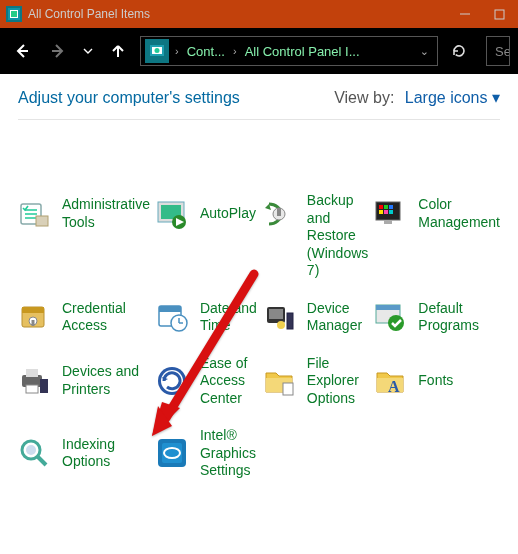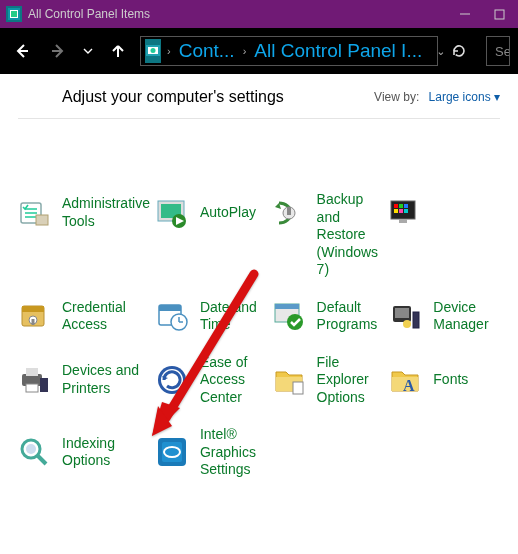--- a/index.html
+++ b/index.html
@@ -1,35 +1,35 @@
 <!DOCTYPE html>
 <html><head>
 <meta charset="utf-8">
 <style>
   * { margin: 0; padding: 0; box-sizing: border-box; }
   body { font-family: "Segoe UI", sans-serif; font-size: 13px; background: #fff; width: 518px; height: 554px; overflow: hidden; color: #000; }
-  .titlebar { height: 28px; background: #701a75; color: #ccc; display: flex; align-items: center; padding: 0 6px; font-size: 12px; }
+  .titlebar { height: 28px; background: #c2410c; color: #ccc; display: flex; align-items: center; padding: 0 6px; font-size: 12px; }
   .titlebar .app-icon { width: 16px; height: 16px; background: #0d7682; margin-right: 6px; display:flex; align-items:center; justify-content:center;}
   .titlebar .win-controls { margin-left: auto; display: flex; gap: 20px; padding-right:6px;}
   .titlebar .win-controls span { width:14px; height:14px; display:flex; align-items:center; justify-content:center; color:#ccc;}
   .navbar { height: 46px; background: #000; display: flex; align-items: center; padding: 0 8px; gap: 8px; color:#fff;}
   .nav-btn { width:28px; height:28px; display:flex; align-items:center; justify-content:center; color:#fff;}
   .nav-btn.disabled { opacity:.45; }
   .addr { display:flex; align-items:center; background:#000; border:1px solid #555; height:30px; flex:0 0 auto; }
   .addr-icon{width:24px;height:24px;background:#0d7682;margin:0 4px;display:flex;align-items:center;justify-content:center;}
-  .crumb{color:#0ea5e9;padding:0 6px;font-size:19px;white-space:nowrap;}
+  .crumb{color:#86efac;padding:0 6px;font-size:13px;white-space:nowrap;}
   .chev{color:#aaa;padding:0 2px;font-size:11px;}
   .addr{width:298px;}
   .dropdown-arrow{color:#aaa;margin-left:auto;padding:0 8px;font-size:11px;}
   .search{border:1px solid #555;height:30px;margin-left:6px;flex:1;display:flex;align-items:center;padding:0 8px;color:#888;font-size:13px;overflow:hidden;white-space:nowrap;}
   .refresh-btn{width:26px;color:#ccc;display:flex;align-items:center;justify-content:center;font-size:14px;}
   .content { padding: 14px 18px 0 18px; }
   .header-row{display:flex;align-items:center;margin-bottom:12px;}
-  .adjust{color:#000000;font-size:16px;margin-left:44px;}
-  .viewby{margin-left:auto;color:#555;font-size:12px;}
+  .adjust{color:#0369a1;font-size:16px;}
+  .viewby{margin-left:auto;color:#555;font-size:16px;}
   .viewby-link{color:#0f5ea8;margin-left:6px;}
   .sep{height:1px;background:#e4e4e4;margin:4px 0 28px 0;}
   .grid{display:grid;grid-template-columns:1fr 1fr 1fr 1fr;row-gap:20px;column-gap:6px;}
   .item{display:flex;align-items:center;gap:12px;cursor:pointer;}
   .icon{width:32px;height:32px;flex:0 0 32px;display:flex;align-items:center;justify-content:center;}
   .label{color:#0a7a2a;font-size:14px;line-height:1.25;}
   .label.two{max-width:160px;margin-top:44px;}
   svg{display:block;}
   
   .arrow{position:absolute;left:136px;top:268px;pointer-events:none;z-index:50;}
@@ -165,20 +165,21 @@
               <rect x="2" y="4" width="24" height="18" fill="#222" stroke="#666"></rect>
               <rect x="5" y="7" width="4" height="4" fill="red"></rect>
               <rect x="10" y="7" width="4" height="4" fill="#2c2"></rect>
               <rect x="15" y="7" width="4" height="4" fill="#27f"></rect>
               <rect x="5" y="12" width="4" height="4" fill="#fd0"></rect>
               <rect x="10" y="12" width="4" height="4" fill="#f4a"></rect>
               <rect x="15" y="12" width="4" height="4" fill="#0cc"></rect>
               <rect x="10" y="22" width="8" height="4" fill="#aaa"></rect>
             </svg>
       </div>
+      <div class="label">Color Management</div>
     </div>
     <div class="item">
       <div class="icon">
         <svg width="32" height="32" viewBox="0 0 32 32">
               <rect x="4" y="6" width="22" height="20" rx="2" fill="#e6c060" stroke="#b89030"></rect>
               <rect x="4" y="6" width="22" height="6" fill="#c89820"></rect>
               <circle cx="15" cy="20" r="4" fill="#fff" stroke="#888"></circle>
               <rect x="13.5" y="19" width="3" height="6" fill="#888"></rect>
             </svg>
       </div>
@@ -193,39 +194,39 @@
               <circle cx="23" cy="22" r="8" fill="#fff" stroke="#4a90c0" stroke-width="1.5"></circle>
               <line x1="23" y1="22" x2="23" y2="17" stroke="#4a90c0" stroke-width="1.5"></line>
               <line x1="23" y1="22" x2="27" y2="22" stroke="#4a90c0" stroke-width="1.5"></line>
             </svg>
       </div>
       <div class="label">Date and Time</div>
     </div>
     <div class="item">
       <div class="icon">
         <svg width="32" height="32" viewBox="0 0 32 32">
+              <rect x="4" y="6" width="18" height="16" rx="2" fill="#333"></rect>
+              <rect x="6" y="8" width="14" height="10" fill="#888"></rect>
+              <rect x="24" y="12" width="6" height="16" fill="#335" stroke="#224"></rect>
+              <circle cx="18" cy="24" r="4" fill="#f0d050"></circle>
+            </svg>
+      </div>
+      <div class="label">Device Manager</div>
+    </div>
+
+    <div class="item">
+      <div class="icon">
+        <svg width="32" height="32" viewBox="0 0 32 32">
               <rect x="2" y="4" width="24" height="18" fill="#e8e8e8" stroke="#5a9"></rect>
               <rect x="2" y="4" width="24" height="5" fill="#5a9ac8"></rect>
               <circle cx="22" cy="22" r="8" fill="#2a9a2a"></circle>
               <path d="M18 22l3 3 6-6" stroke="#fff" stroke-width="2.5" fill="none"></path>
             </svg>
       </div>
       <div class="label">Default Programs</div>
-    </div>
-
-    <div class="item">
-      <div class="icon">
-        <svg width="32" height="32" viewBox="0 0 32 32">
-              <rect x="4" y="6" width="18" height="16" rx="2" fill="#333"></rect>
-              <rect x="6" y="8" width="14" height="10" fill="#888"></rect>
-              <rect x="24" y="12" width="6" height="16" fill="#335" stroke="#224"></rect>
-              <circle cx="18" cy="24" r="4" fill="#f0d050"></circle>
-            </svg>
-      </div>
-      <div class="label">Device Manager</div>
     </div>
     <div class="item">
       <div class="icon">
         <svg width="32" height="32" viewBox="0 0 32 32">
               <rect x="4" y="10" width="20" height="12" rx="2" fill="#666"></rect>
               <rect x="8" y="4" width="12" height="8" fill="#ddd"></rect>
               <rect x="8" y="20" width="12" height="8" fill="#fff" stroke="#888"></rect>
               <rect x="22" y="14" width="8" height="14" fill="#335"></rect>
             </svg>
       </div>

